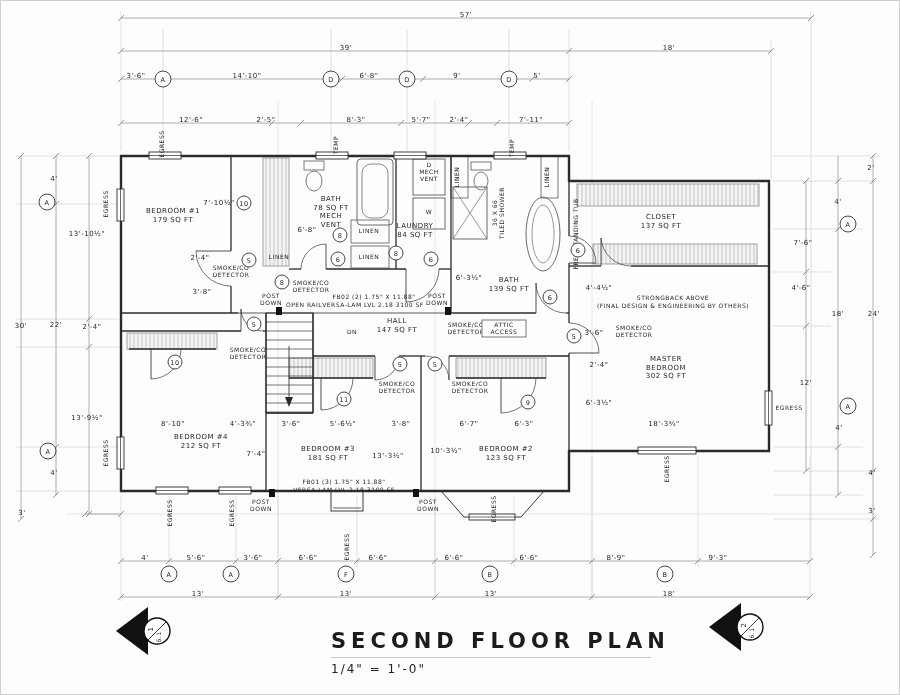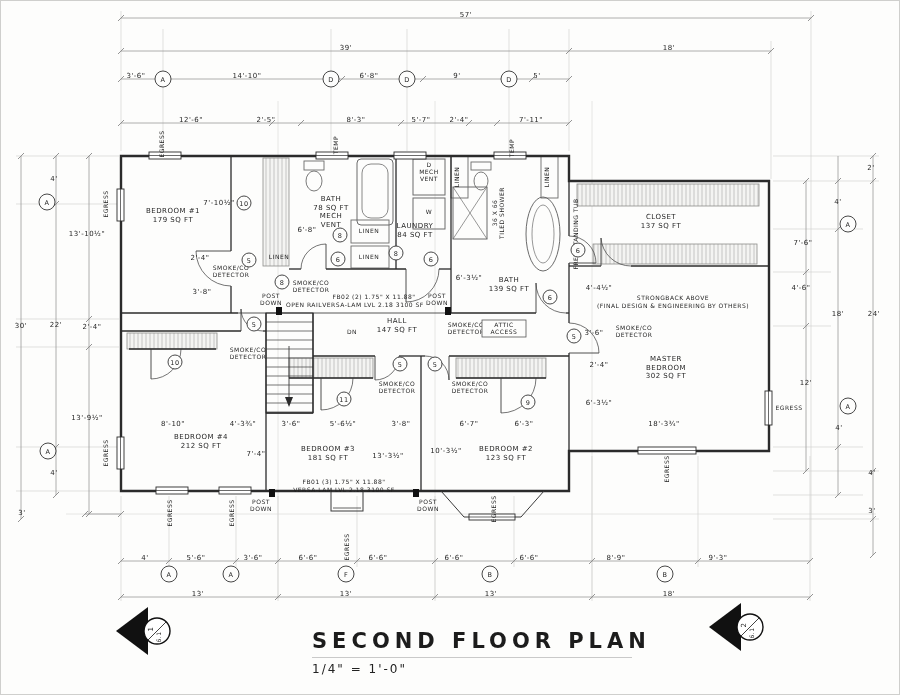--- a/index.html
+++ b/index.html
@@ -1,19 +1,19 @@
 <!DOCTYPE html>
 <html><head>
 <meta charset="utf-8">
 <style>
   html,body{margin:0;padding:0;background:#e8e8e6;}
   #sheet{position:relative;width:900px;height:695px;background:#fdfdfc;overflow:hidden;
          font-family:"DejaVu Sans",sans-serif;border:1px solid #cfcfcd;box-sizing:border-box;}
   #plan{position:absolute;left:0;top:0;}
-  #titleblock{position:absolute;left:311px;top:628px;width:320px;}
+  #titleblock{position:absolute;left:330px;top:628px;width:320px;}
   #titleblock .t{font-size:21px;letter-spacing:5px;color:#1c1c1c;font-weight:600;
                  border-bottom:1.5px solid #c9c9c9;padding-bottom:4px;white-space:nowrap;}
   #titleblock .s{font-size:12px;letter-spacing:2px;color:#222;margin-top:4px;}
   text{fill:#1f1f1f;}
   .wall{stroke:#2b2b2b;fill:none;}
   .thin{stroke:#3a3a3a;fill:none;}
   .fix{stroke:#6b6b6b;fill:none;}
   .dim{stroke:#9a9a9a;stroke-width:0.8;}
   .ext{stroke:#d3d3d1;stroke-width:0.7;}
   .grid{stroke:#e0e0de;stroke-width:0.8;}

